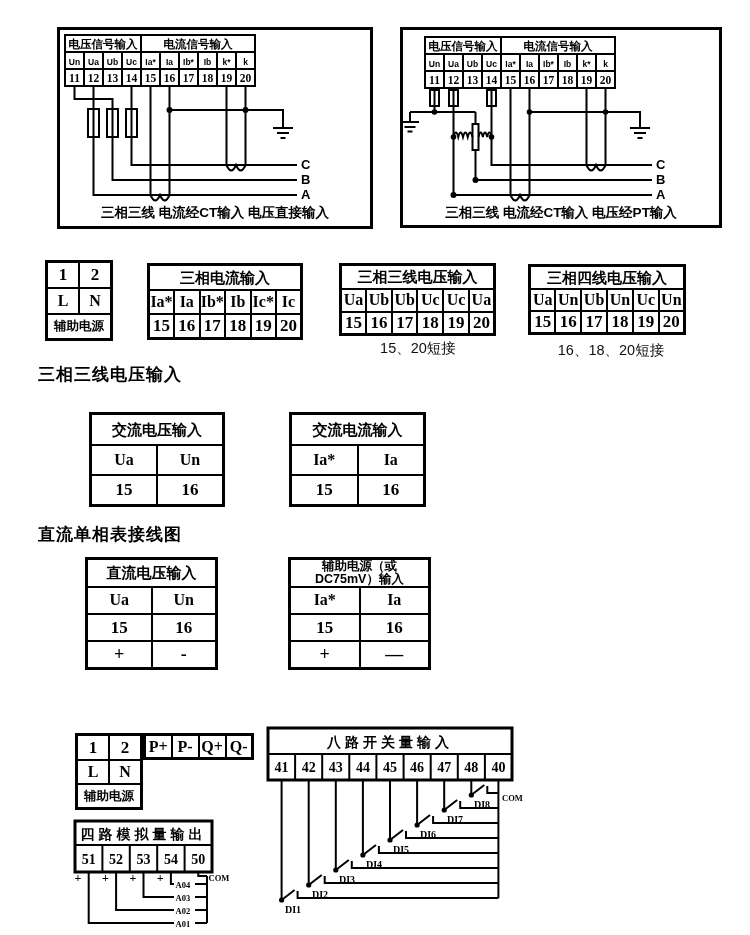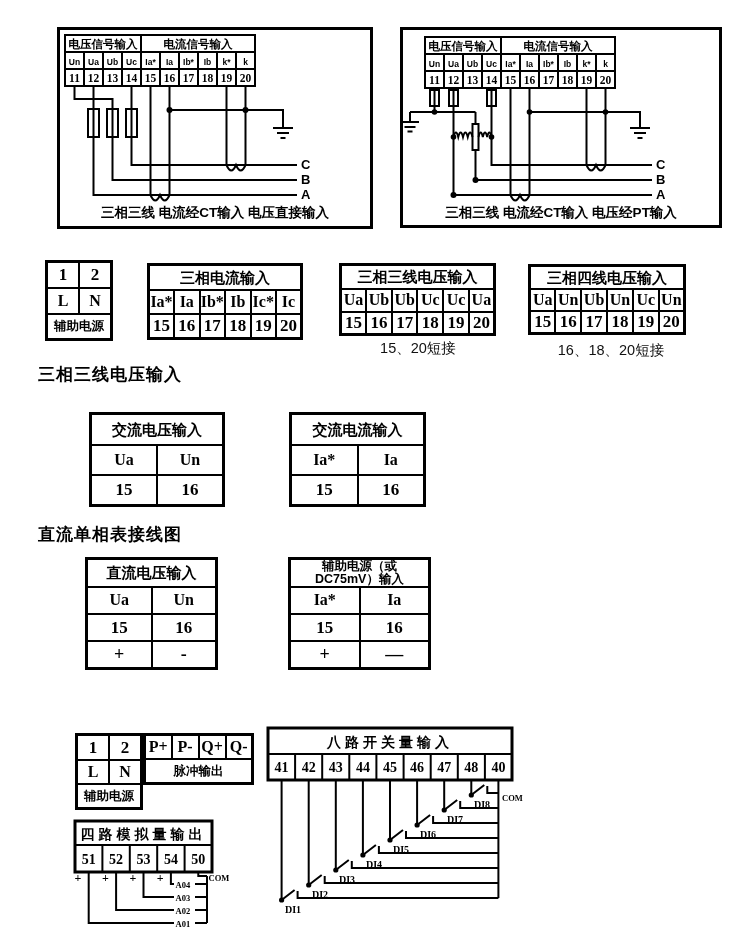--- a/index.html
+++ b/index.html
@@ -312,23 +312,20 @@
     </table>
 
   <table class="tbl" style="left:143px;top:733px;width:111px">
     <tbody>
     <tr style="height:24px">
       <td class="lbl">P+</td>
       <td class="lbl">P-</td>
       <td class="lbl">Q+</td>
       <td class="lbl">Q-</td>
     </tr>
-    <tr style="height:25px">
-          <td colspan="4" class="cn-sm">脉冲输出</td>
-        </tr>
   </tbody>
     </table>
 
   <svg style="left:262px;top:725px" width="268" height="210" viewBox="0 0 268 210" xmlns="http://www.w3.org/2000/svg">
     <rect x="6" y="3" width="244" height="52" class="w3" fill="#fff"></rect>
     <path class="w" d="M6 29 H250 M33.1 29 V55 M60.2 29 V55 M87.3 29 V55 M114.4 29 V55 M141.6 29 V55 M168.7 29 V55 M195.8 29 V55 M222.9 29 V55"></path>
     <text x="128" y="22" text-anchor="middle" class="di-hdr">八路开关量输入</text>
     <text x="19.6" y="47" text-anchor="middle" class="di-num">41</text>
     <text x="46.7" y="47" text-anchor="middle" class="di-num">42</text>
     <text x="73.8" y="47" text-anchor="middle" class="di-num">43</text>

